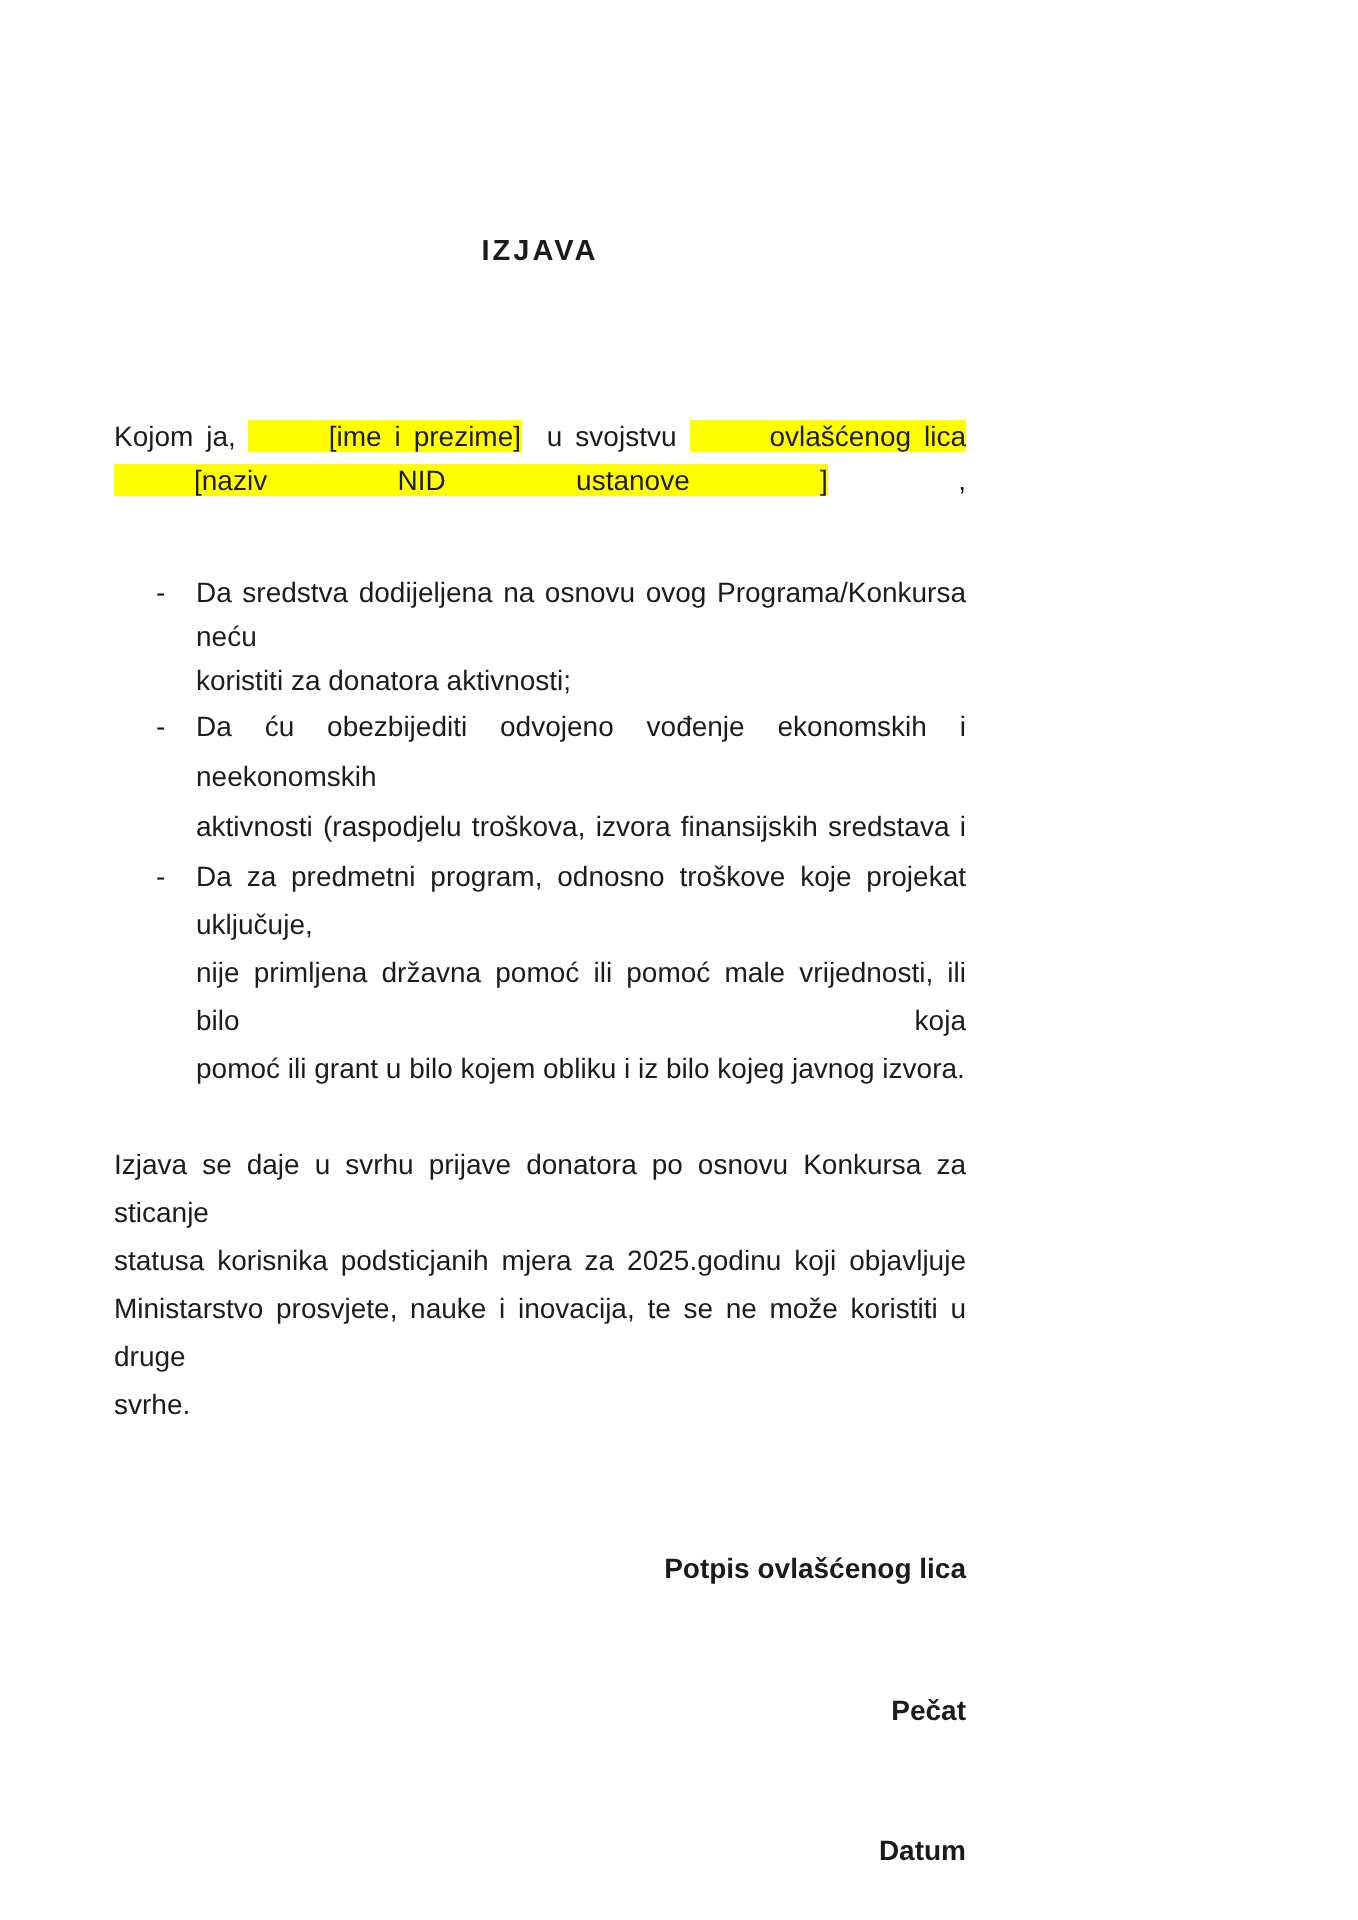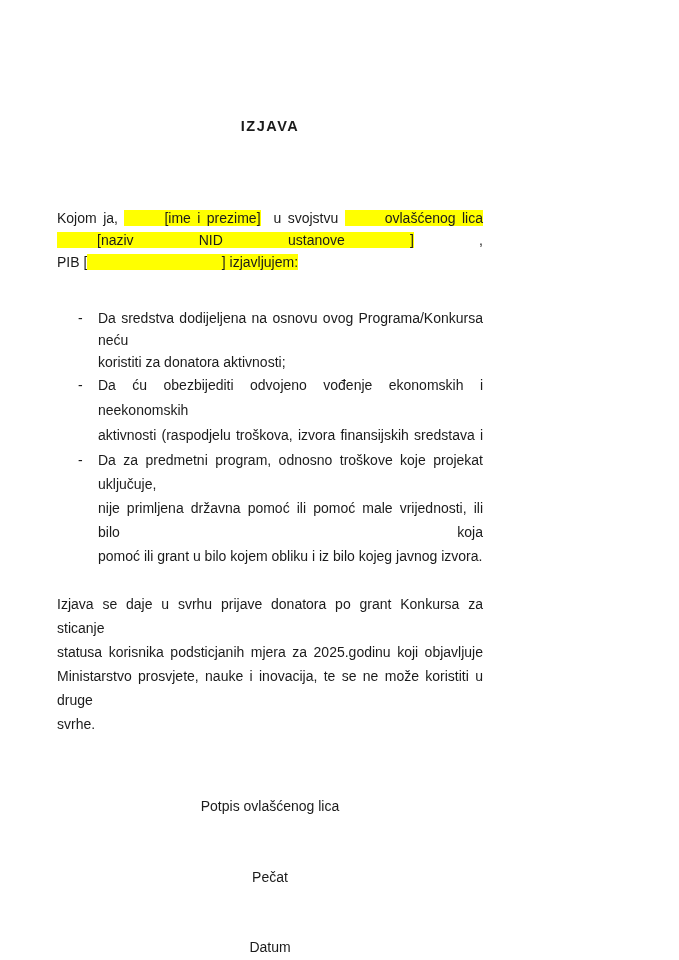--- a/index.html
+++ b/index.html
@@ -40,35 +40,34 @@
     left: 21px;
     top: 0;
     text-align: left;
   }
   .decl-item.li1 { line-height: 22px; }
   .decl-item.li2 { line-height: 25px; }
   .decl-item.li3 { line-height: 24px; }
 
   .purpose { margin-top: 24px; line-height: 24px; }
 
-  .sig-label { line-height: 22px; text-align: center; }
+  .sig-label { line-height: 22px; text-align: right; font-weight: bold; }
   .sig-label.potpis { margin-top: 59px; }
   .sig-label.pecat  { margin-top: 49px; }
   .sig-label.datum  { margin-top: 48px; }
 </style>
 </head>
 <body>
 
 <div class="page">
 
   <div class="doc-title">IZJAVA</div>
 
   <div class="intro">
     <div class="line jl"><span>Kojom ja, </span><span class="hl">[ime i prezime]</span><span> &nbsp;u svojstvu </span><span class="hl">ovlašćenog lica</span><span> </span><span class="hl">[naziv NID ustanove ]</span><span> ,</span></div>
-    <div class="line ll"><span>PIB [</span><span class="hl">&nbsp;&nbsp;&nbsp;&nbsp;&nbsp;&nbsp;&nbsp;&nbsp;&nbsp;&nbsp;&nbsp;&nbsp;&nbsp;&nbsp;</span><span class="hl">] izjavljujem:</span></div>
   </div>
 
   <div class="decl-list">
 
     <div class="decl-item li1">
       <span class="marker">-</span>
       <div class="line jl">Da sredstva dodijeljena na osnovu ovog Programa/Konkursa neću</div>
       <div class="line ll">koristiti za donatora aktivnosti;</div>
     </div>
 
@@ -81,21 +80,21 @@
     <div class="decl-item li3">
       <span class="marker">-</span>
       <div class="line jl">Da za predmetni program, odnosno troškove koje projekat uključuje,</div>
       <div class="line jl">nije primljena državna pomoć ili pomoć male vrijednosti, ili bilo koja</div>
       <div class="line ll">pomoć ili grant u bilo kojem obliku i iz bilo kojeg javnog izvora.</div>
     </div>
 
   </div>
 
   <div class="purpose">
-    <div class="line jl">Izjava se daje u svrhu prijave donatora po grant Konkursa za sticanje</div>
+    <div class="line jl">Izjava se daje u svrhu prijave donatora po osnovu Konkursa za sticanje</div>
     <div class="line jl">statusa korisnika podsticjanih mjera za 2025.godinu koji objavljuje</div>
     <div class="line jl">Ministarstvo prosvjete, nauke i inovacija, te se ne može koristiti u druge</div>
     <div class="line ll">svrhe.</div>
   </div>
 
   <div class="sig-label potpis">Potpis ovlašćenog lica</div>
   <div class="sig-label pecat">Pečat</div>
   <div class="sig-label datum">Datum</div>
 
 </div>

